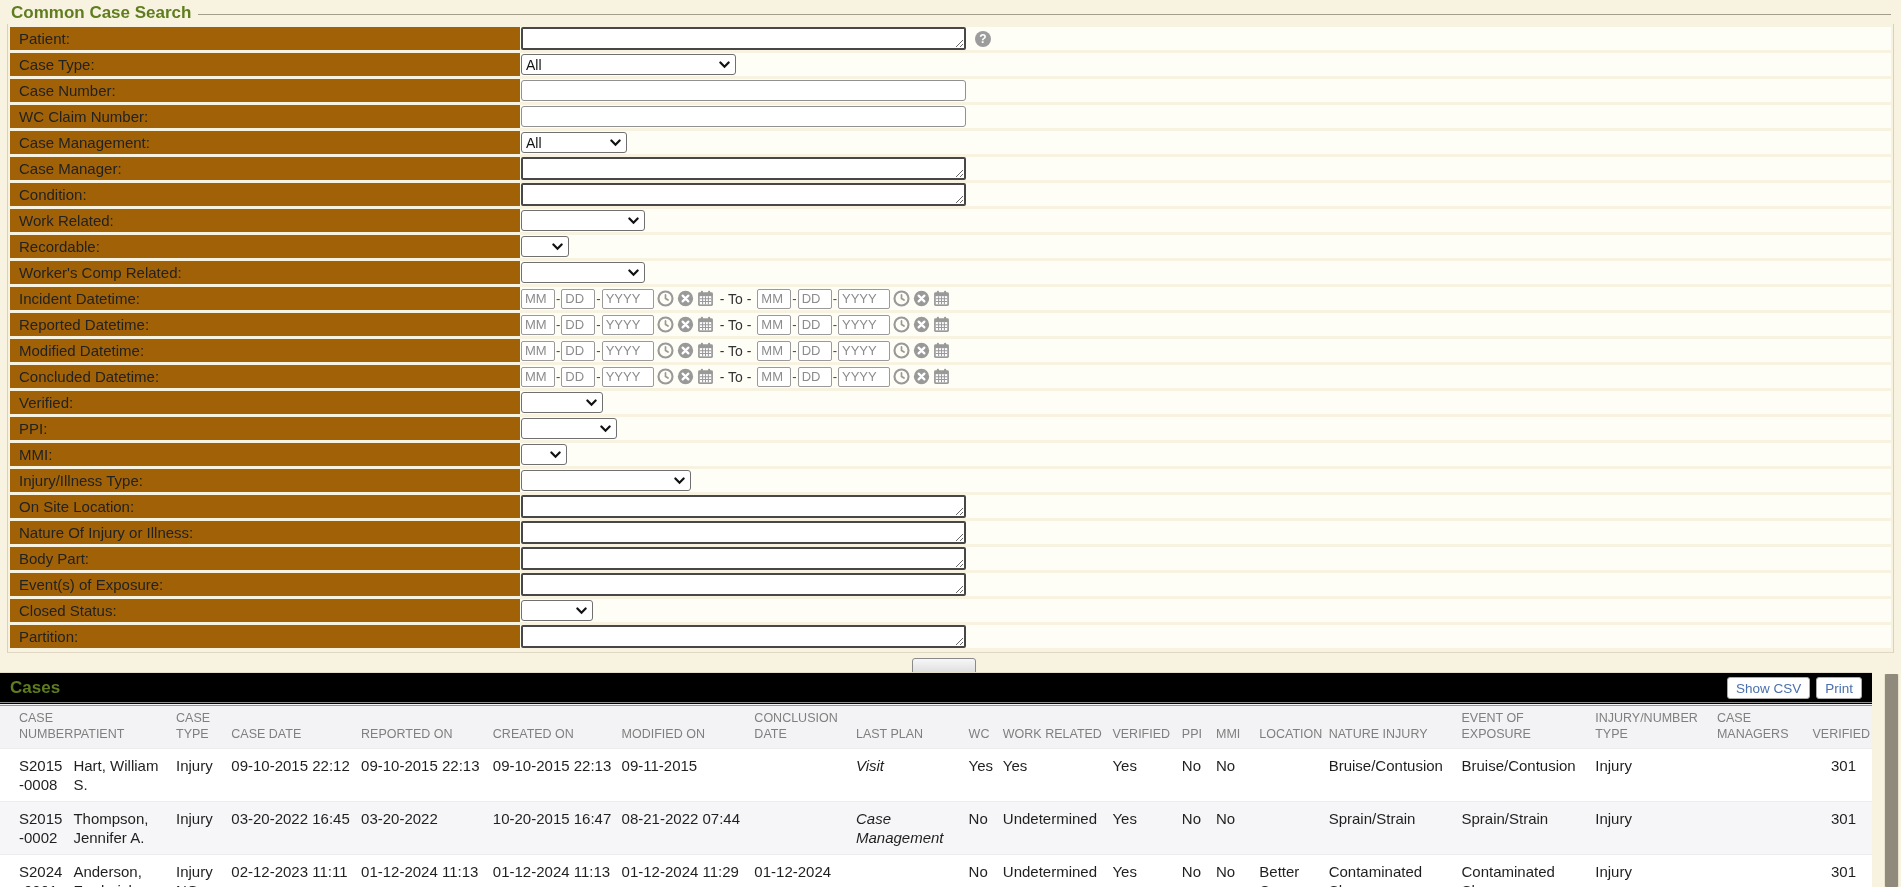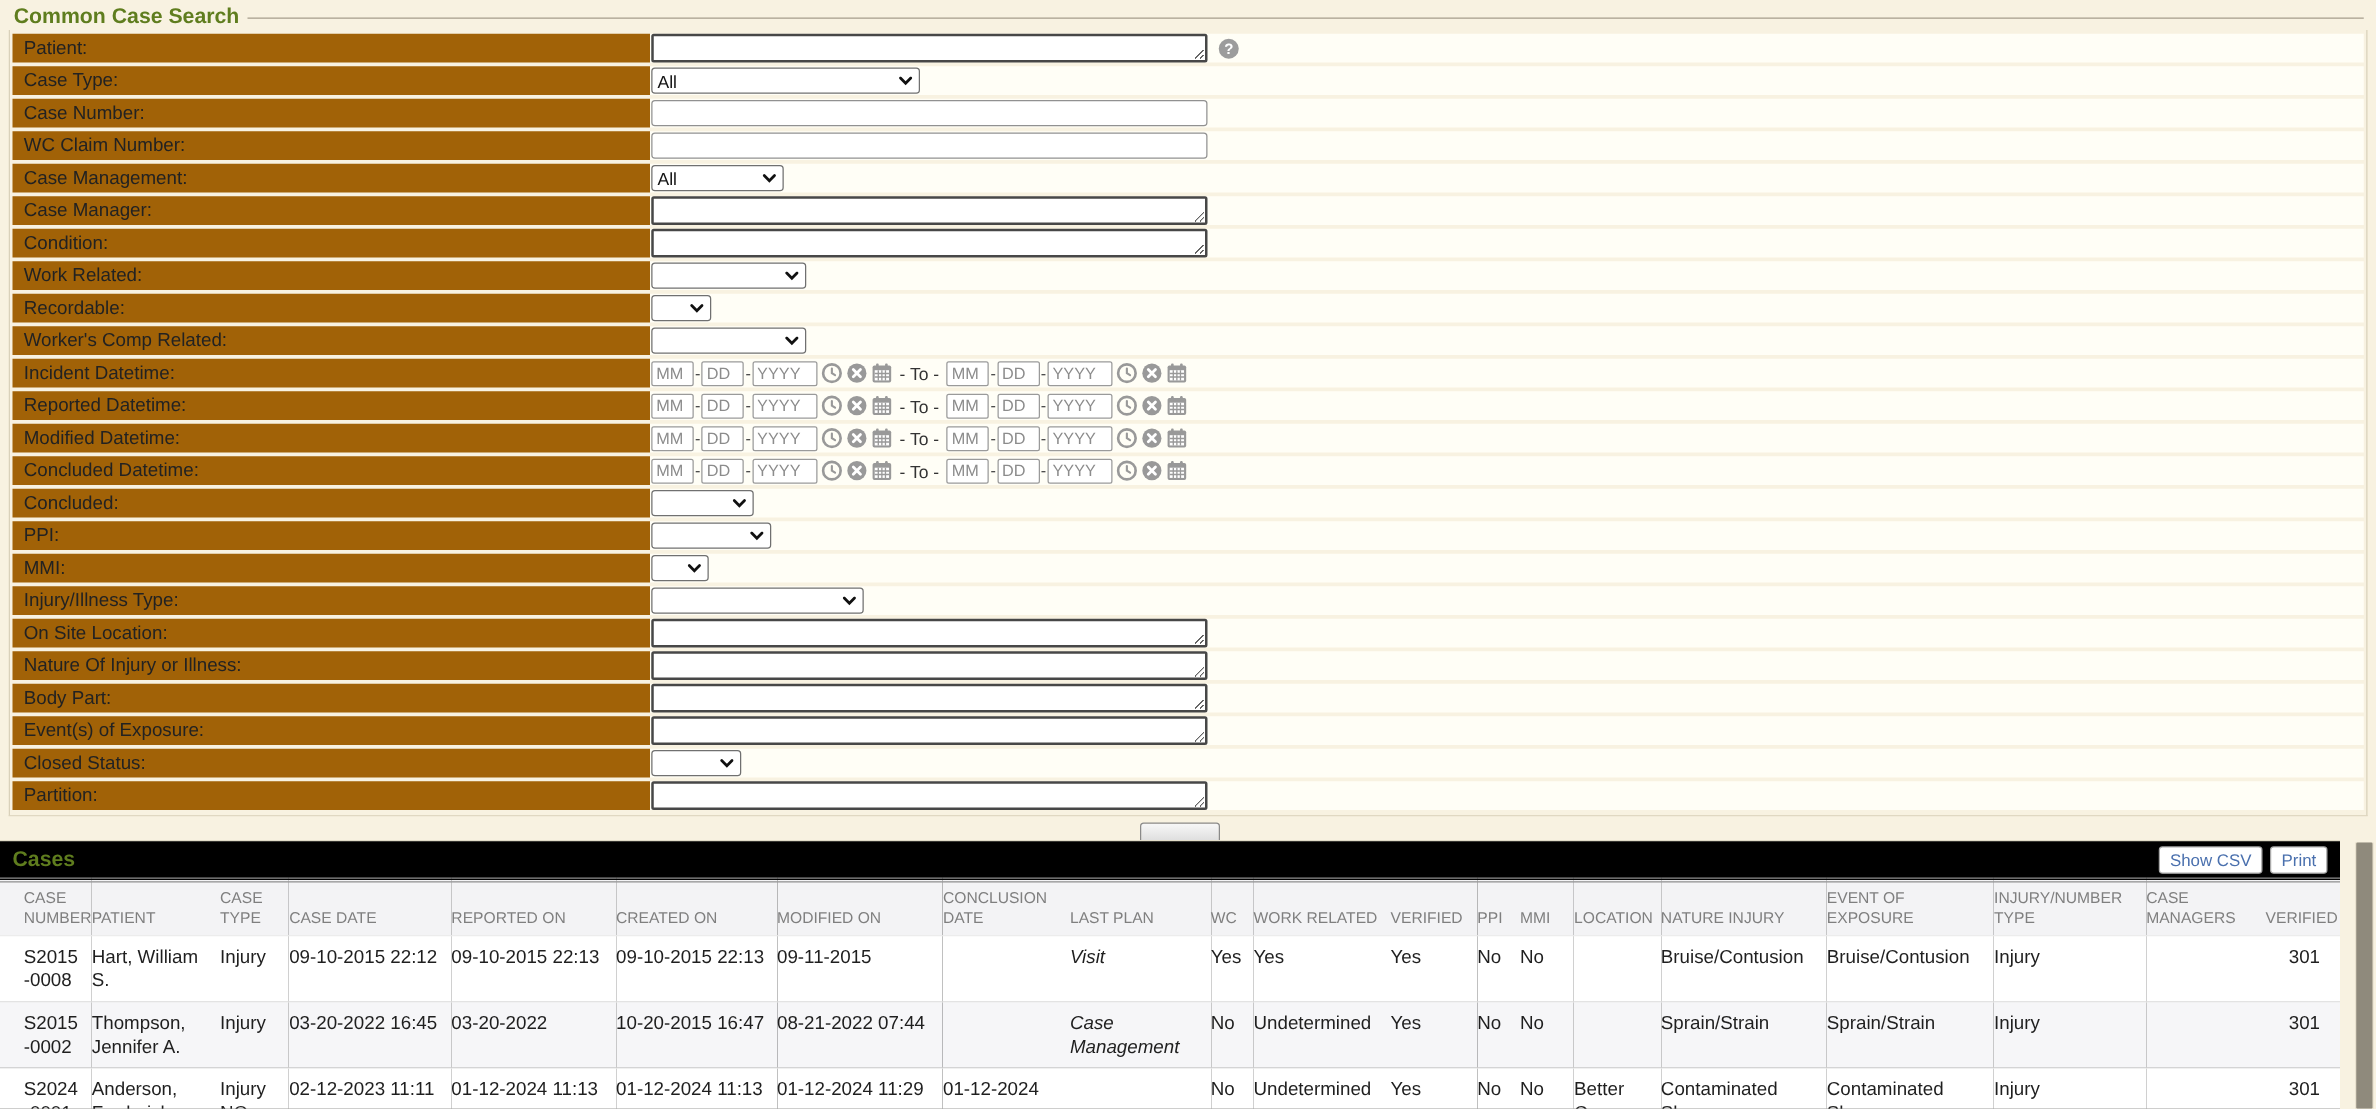--- a/index.html
+++ b/index.html
@@ -387,21 +387,21 @@
               <rect x="1" y="2.2" width="14" height="12.8" rx="1.4" fill="#999"></rect>
               <rect x="2.6" y="5.8" width="10.8" height="7.7" fill="#fff"></rect>
               <path d="M2.6 8.3h10.8M2.6 10.9h10.8M5.3 5.8v7.7M8 5.8v7.7M10.7 5.8v7.7" stroke="#999" stroke-width="1"></path>
               <rect x="3.6" y="0.8" width="2" height="2.8" rx="0.8" fill="#999"></rect>
               <rect x="10.4" y="0.8" width="2" height="2.8" rx="0.8" fill="#999"></rect>
             </svg>
           </span>
         </div>
       </div>
       <div class="form-row">
-        <div class="label-cell">Concluded:</div>
+        <div class="label-cell">Verified:</div>
         <div class="control-cell">
           <div class="sel" style="width: 82px;">
             <span></span>
             <span class="chev">
               <svg width="11" height="8" viewBox="0 0 12 8">
                 <path d="M1.5 1.2L6 5.8 10.5 1.2" stroke="#111" stroke-width="2.4" fill="none" stroke-linecap="round"></path>
               </svg>
             </span>
           </div>
         </div>

